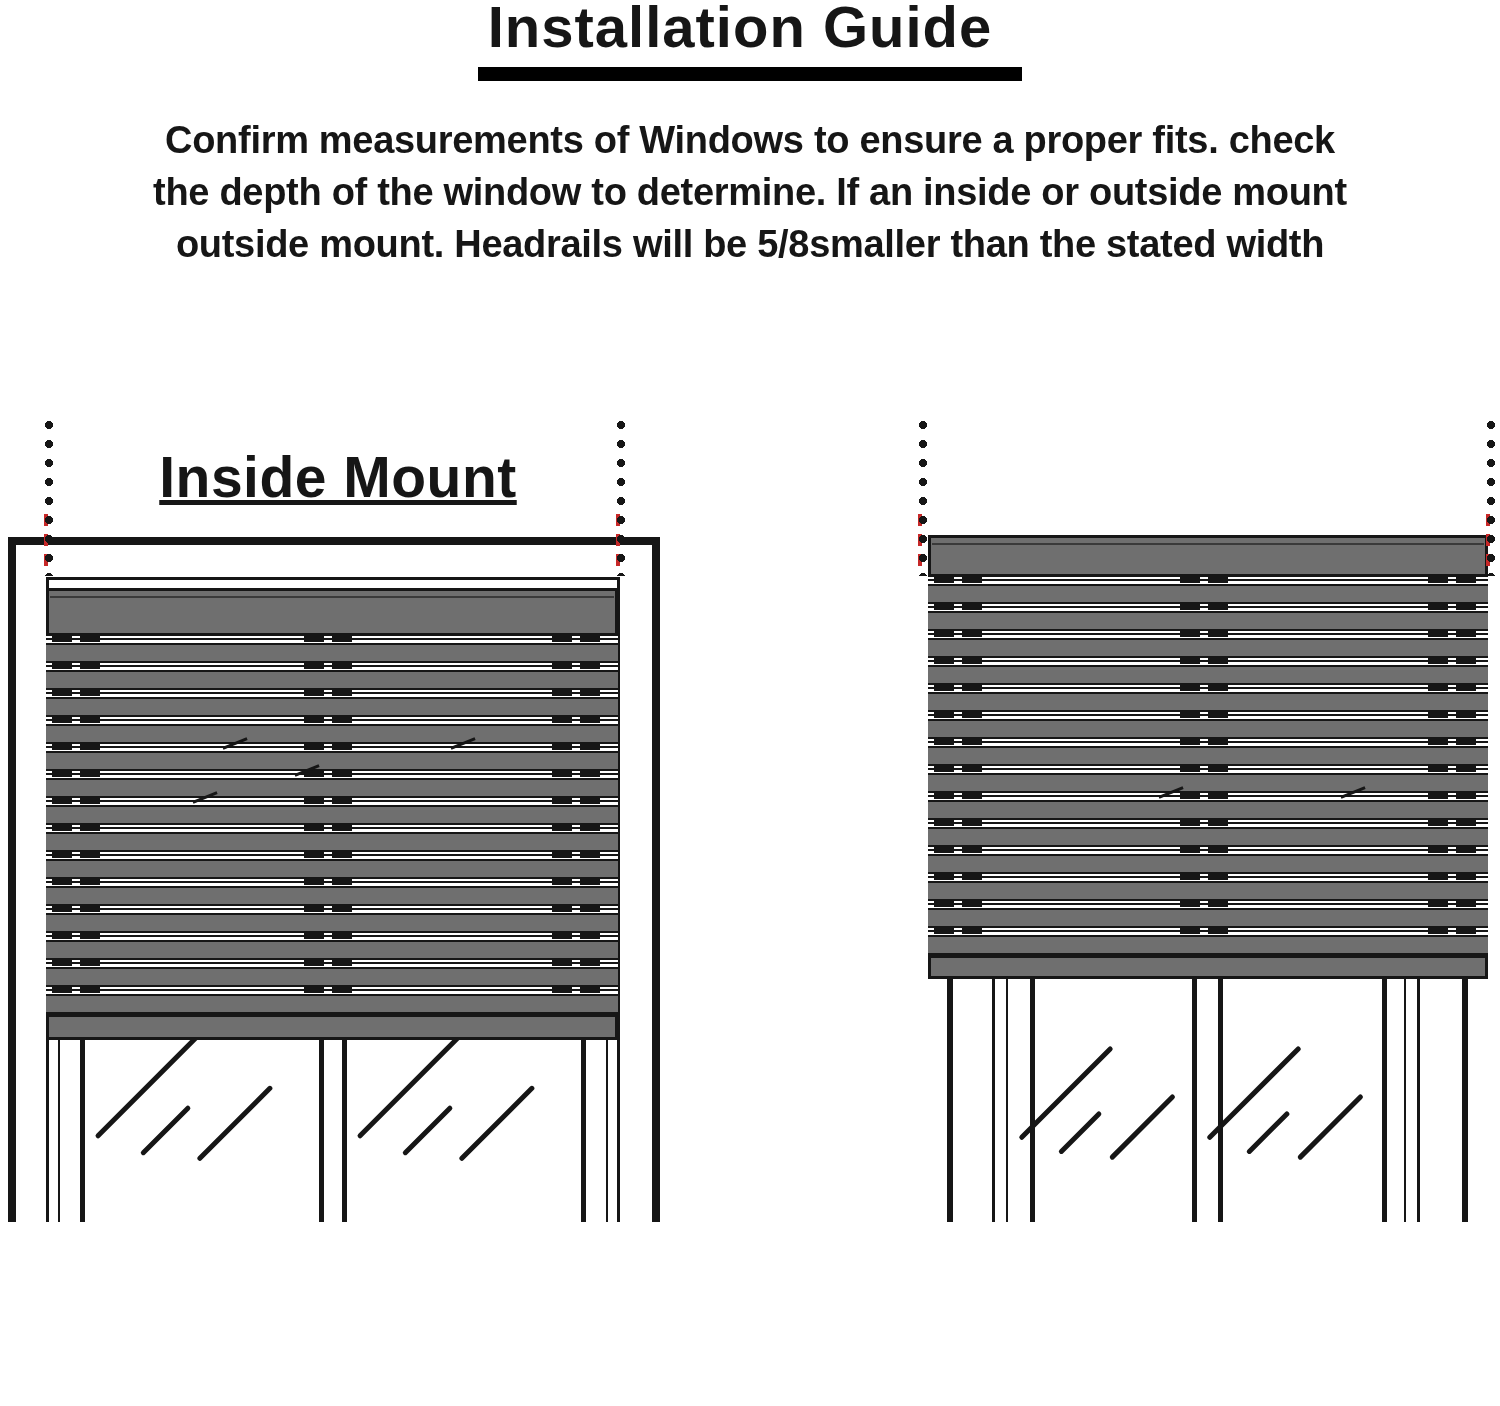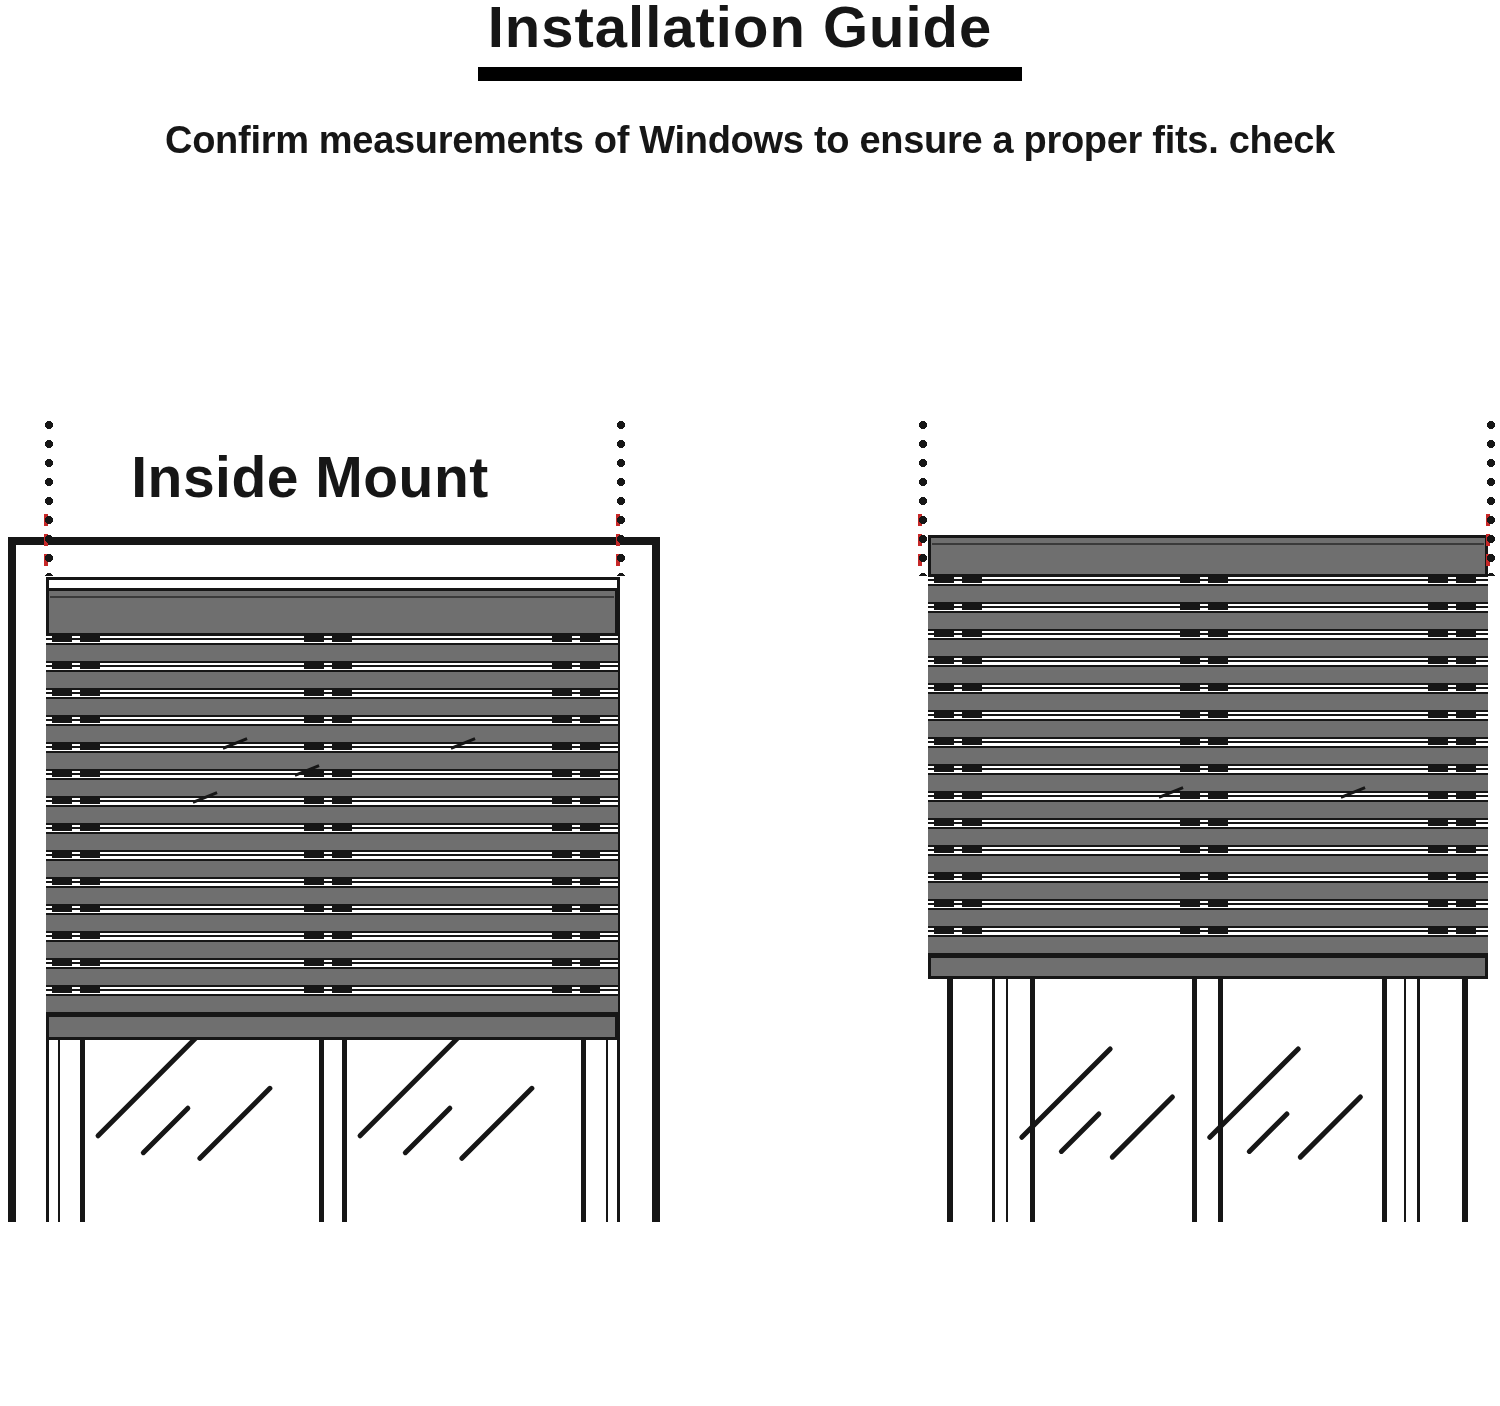--- a/index.html
+++ b/index.html
@@ -36,21 +36,21 @@
   .mline .dots{
     position:absolute;inset:0;
     background:radial-gradient(circle 4px at 5px 9px,var(--ink) 97%,transparent 100%);
     background-size:10px 19px;
   }
   .mline.l1{left:44px;}  .mline.l2{left:616px;}
   .mline.l3{left:918px;} .mline.l4{left:1486px;}
 
   
   .mount-title{position:absolute;top:444px;text-align:center;font-size:57px;font-weight:800;letter-spacing:0.5px;z-index:3;}
-  .mount-title.inside{left:4px;width:612px;}
+  .mount-title.inside{left:32px;width:612px;text-decoration:underline;}
   .mount-title.outside{left:905px;width:595px;}
 
   
   .casing{
     position:absolute;left:8px;top:537px;width:652px;height:866px;
     border:8px solid var(--ink);background:#fff;z-index:1;
   }
   .sash{position:absolute;border:3px solid var(--ink);background:transparent;}
   
   .casing .sash1{left:30px;top:32px;width:574px;height:778px;}
@@ -129,20 +129,22 @@
 </head>
 <body>
 
 <div class="canvas">
 
   <div class="title-wrap">
     <h1 class="page-title">Installation Guide</h1>
   </div>
   <div class="intro">
     <div class="intro-line">Confirm measurements of Windows to ensure a proper fits. check</div>
+    <div class="intro-line">the depth of the window to determine. If an inside or outside mount</div>
+    <div class="intro-line">outside mount. Headrails will be 5/8smaller than the stated width</div>
   </div>
 
   <div class="mline l1">
     <div class="reds"></div>
     <div class="dots"></div>
   </div>
   <div class="mline l2">
     <div class="reds"></div>
     <div class="dots"></div>
   </div>

